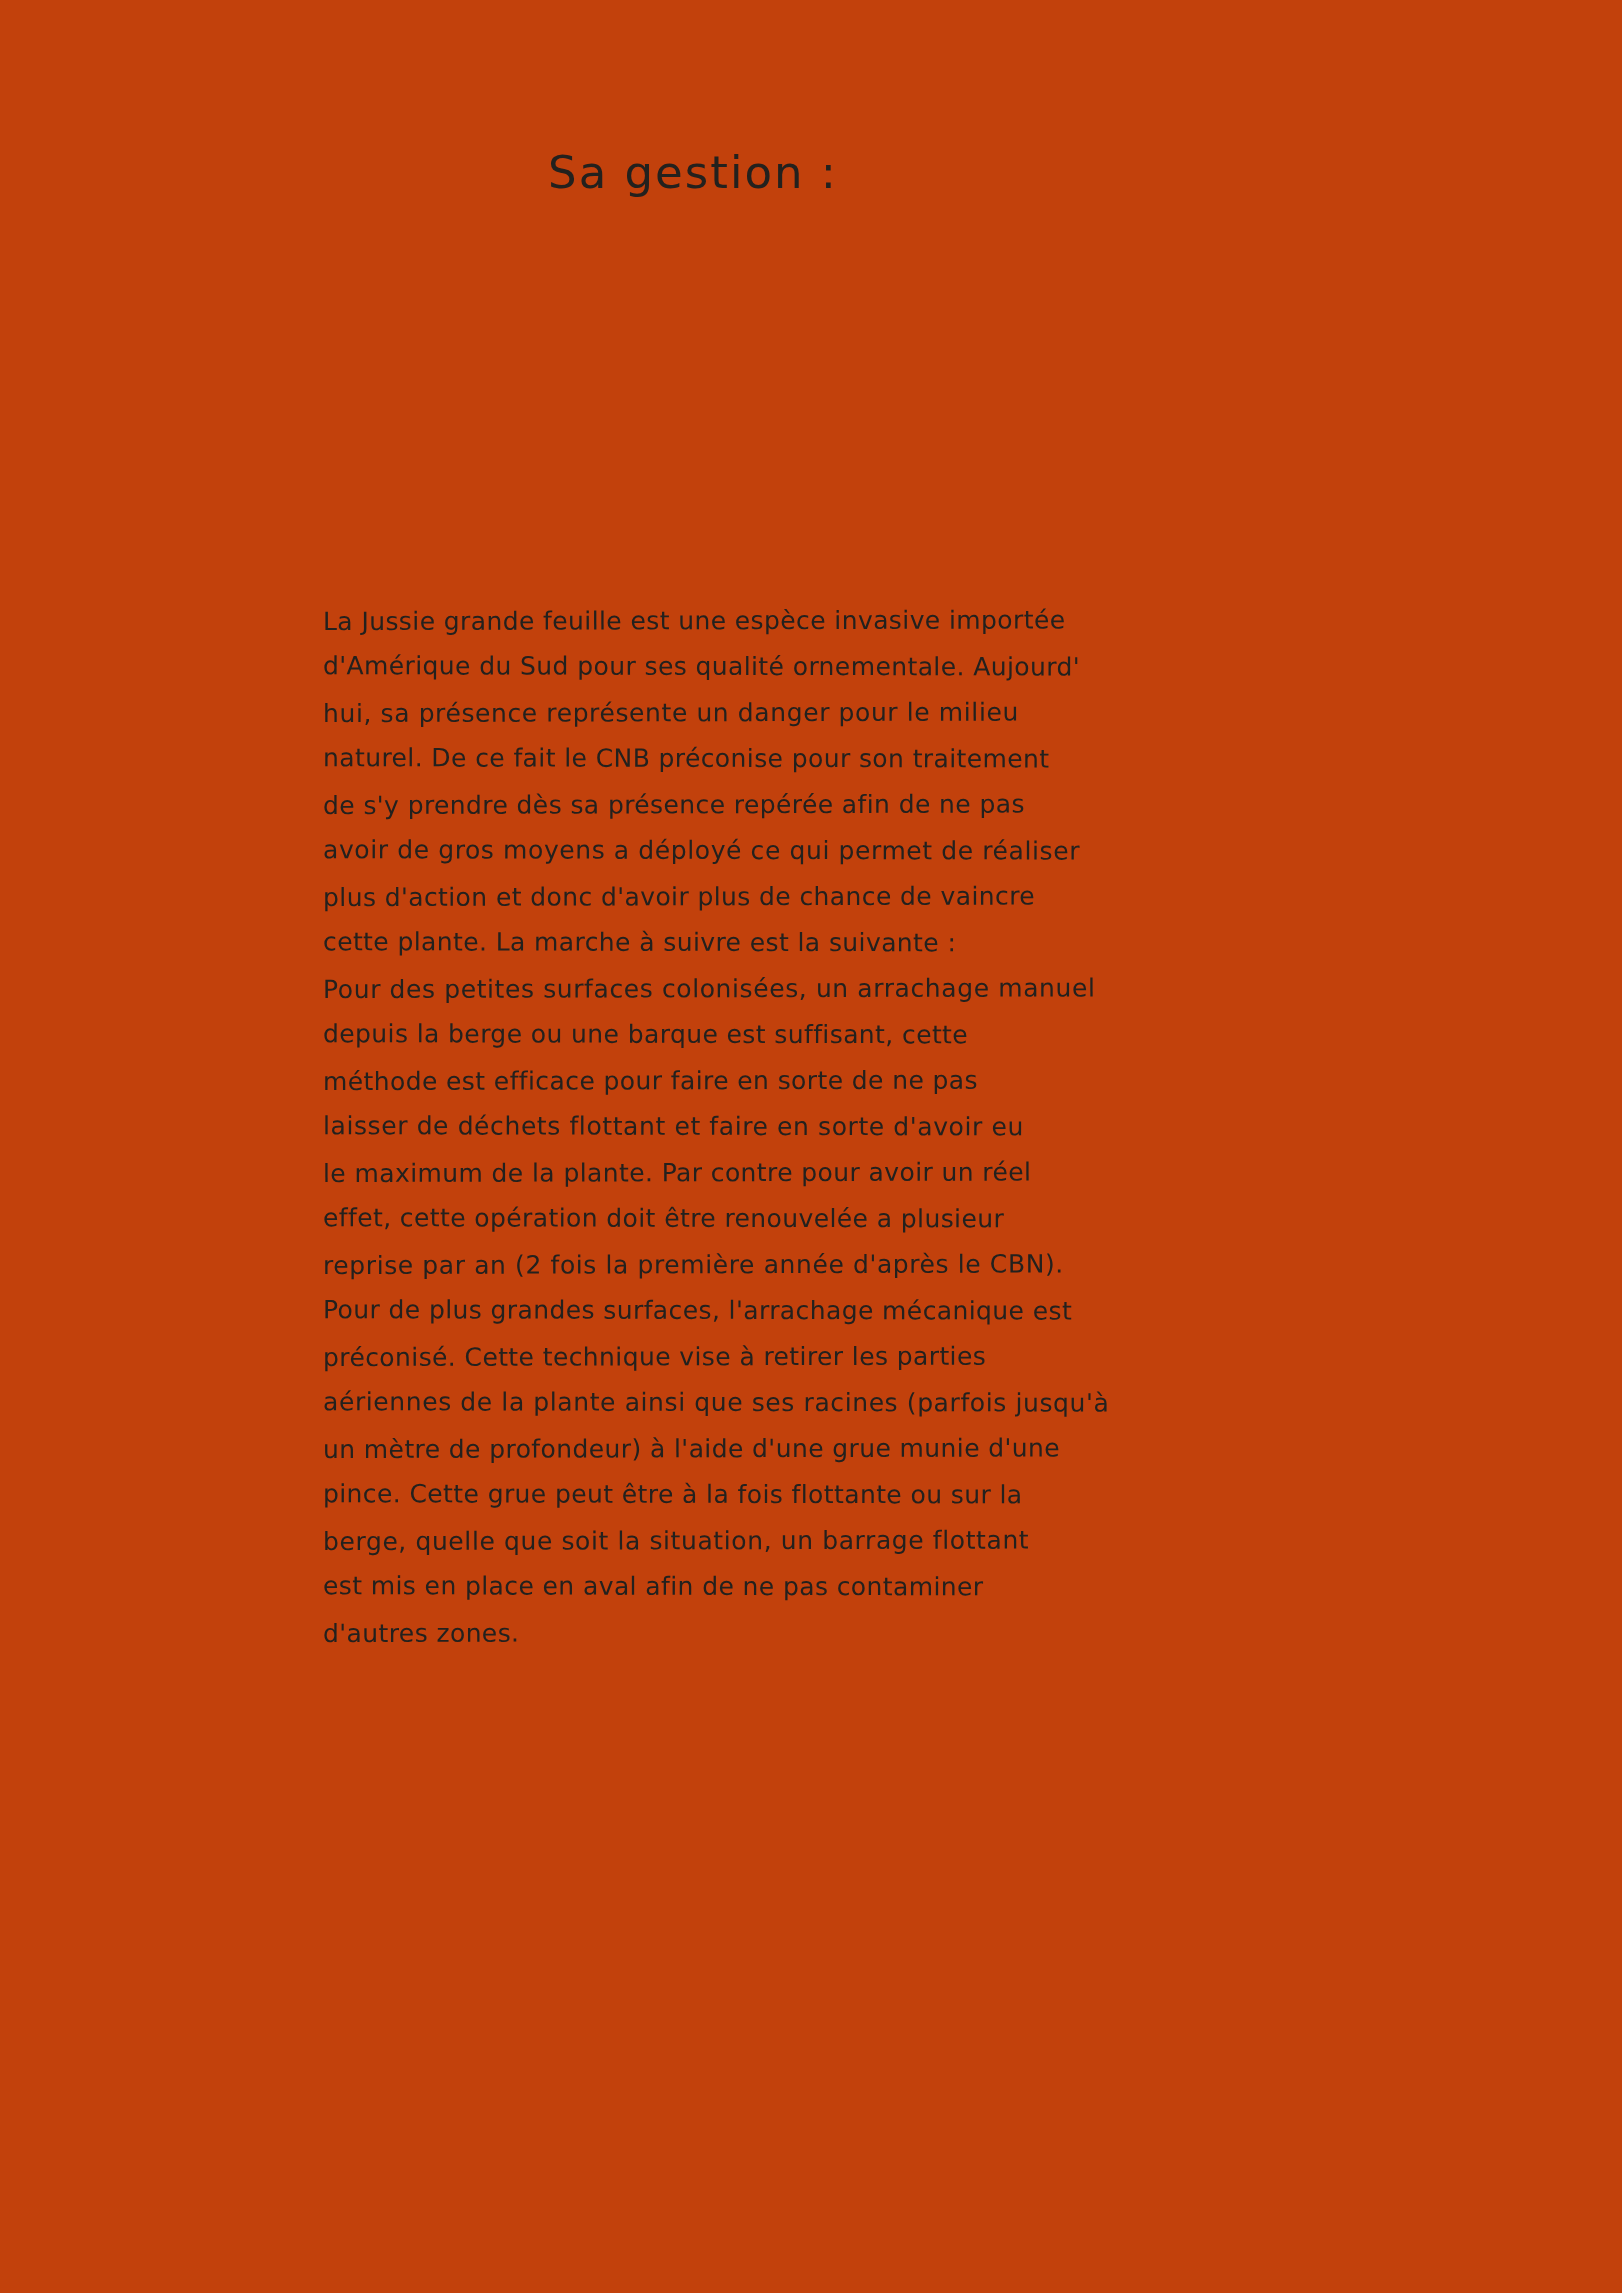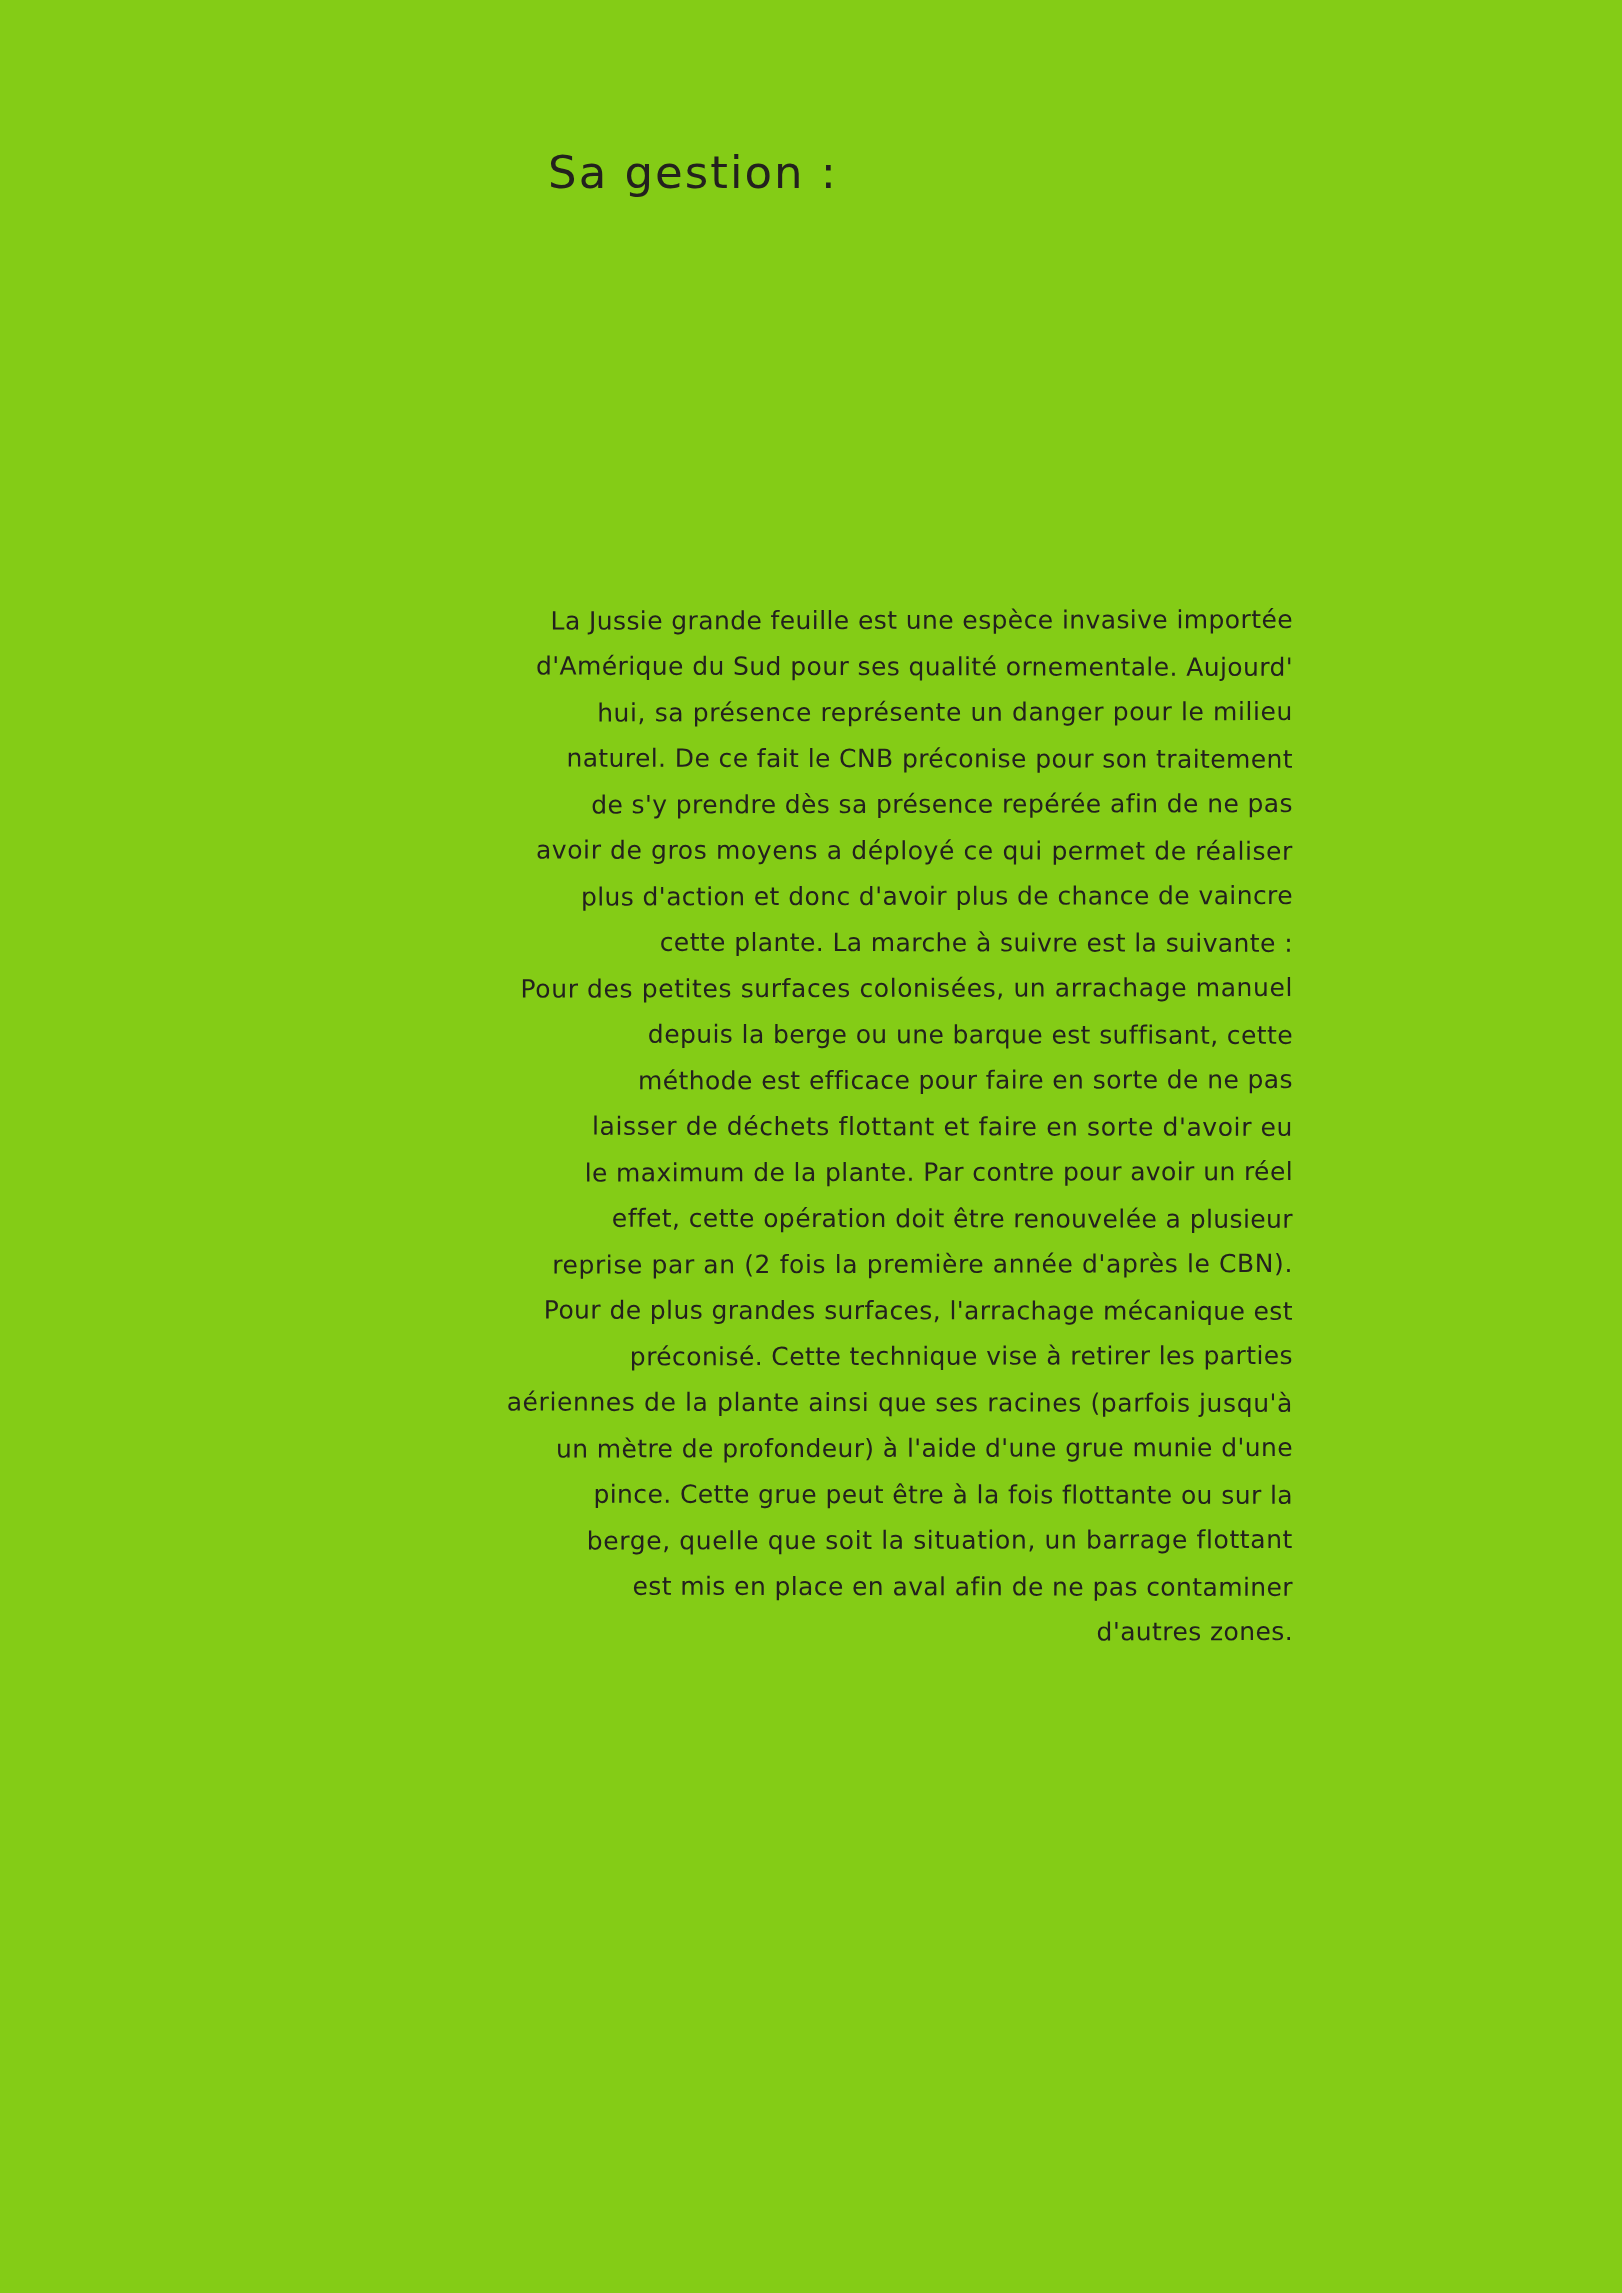--- a/index.html
+++ b/index.html
@@ -12,21 +12,21 @@
     background: #fbf9f3;
     font-family: "DejaVu Sans", sans-serif;
     color: #1d1d1b;
     position: relative;
     overflow: hidden;
   }
 
   .page {
     position: absolute;
     inset: 0;
-    background: #84cc16;
+    background: #c2410c;
   }
 
   .doc-title {
     position: absolute;
     top: 116px;
     left: 0;
     width: 100%;
     text-align: center;
     font-size: 45px;
     letter-spacing: 2px;
@@ -34,21 +34,21 @@
     font-weight: 400;
     color: #23211e;
     transform: translateX(-118px);
   }
 
   .body-block {
     position: absolute;
     top: 598px;
     left: 323px;
     width: 970px;
-    text-align: right;
+    text-align: left;
   }
 
   .body-block .line {
     display: block;
     font-size: 25px;
     line-height: 46px;
     color: #23211e;
     letter-spacing: 0.4px;
     white-space: nowrap;
   }

